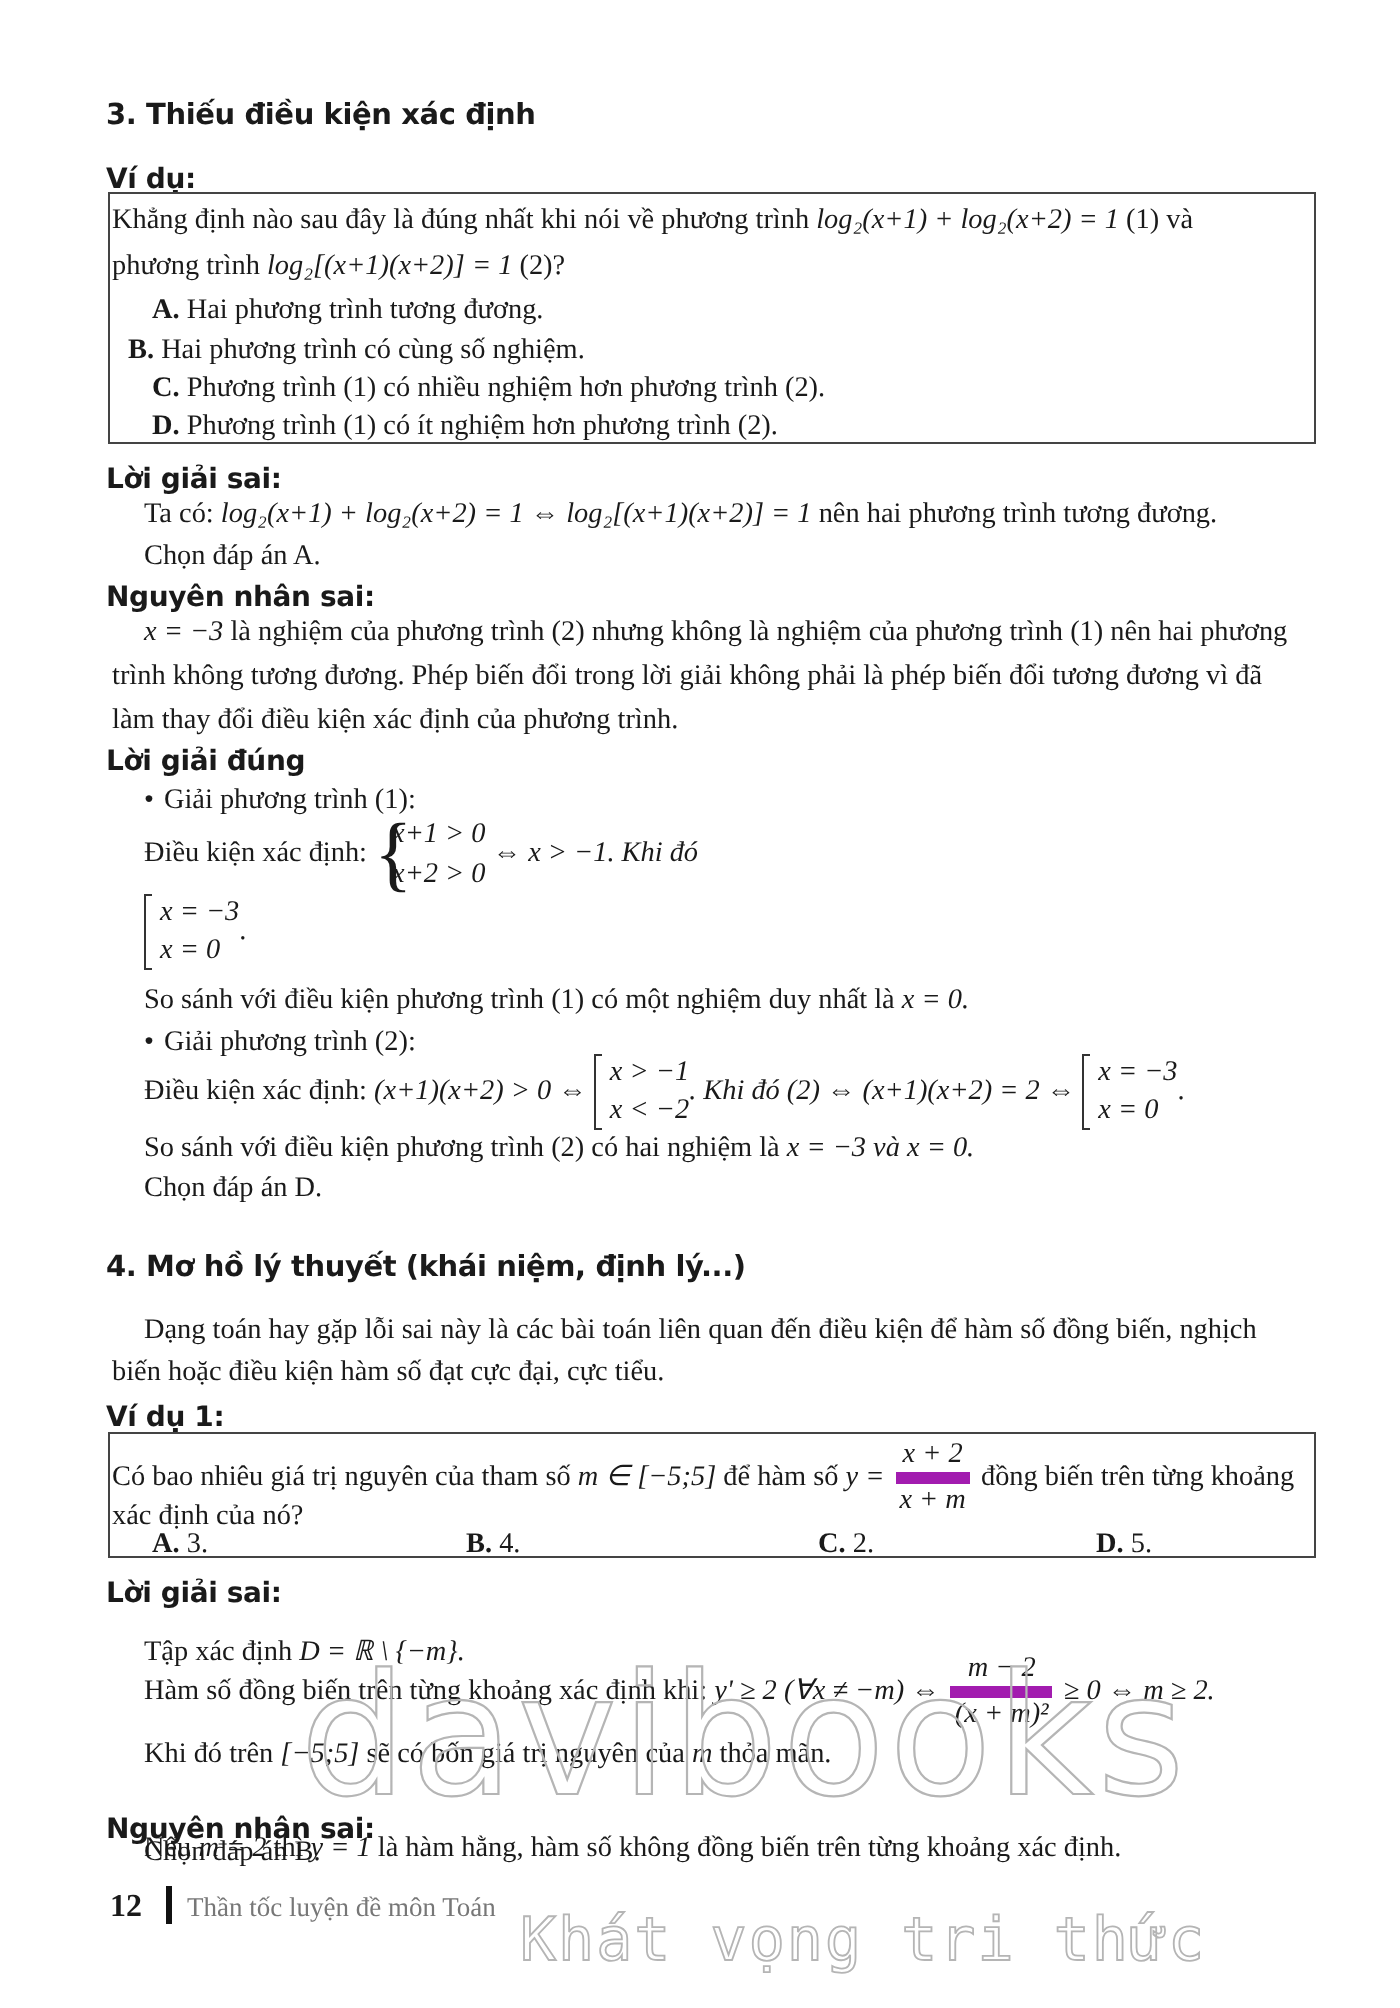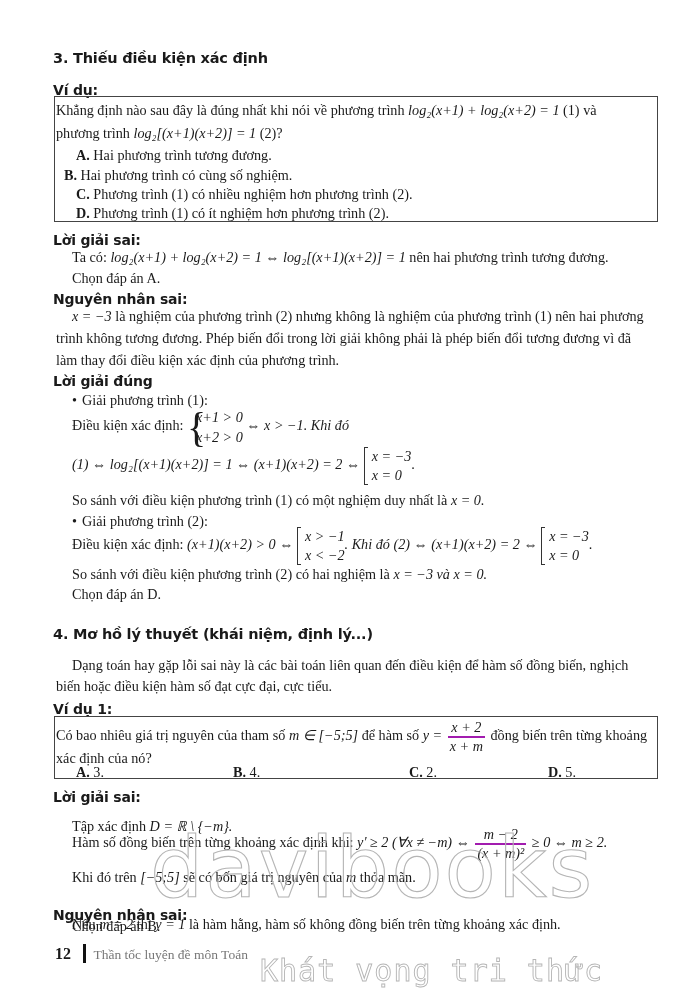--- a/index.html
+++ b/index.html
@@ -46,21 +46,21 @@
     content: ""; position: absolute; left: -1px; width: 4px; height: 0;
     border-top: 1.2px solid #333;
   }
   .bracket::before { top: 0; }
   .bracket::after { bottom: 0; }
   .bracket span, .sys span.r { display: block; font-style: italic; }
   .frac {
     display: inline-block; vertical-align: middle; text-align: center;
     line-height: 17px; margin: 0 2px;
   }
-  .frac .num { display: block; border-bottom: 2px solid #a21caf; padding: 0 2px; font-style: italic; }
+  .frac .num { display: block; border-bottom: 6px solid #a21caf; padding: 0 2px; font-style: italic; }
   .frac .den { display: block; padding: 0 2px; font-style: italic; }
   .bullet::before { content: "\2022"; margin-right: 5px; }
   .footer {
     position: absolute; left: 55px; top: 943px; font-size: 16px; white-space: nowrap;
   }
   .footer .pnum { font-weight: bold; font-family: "Liberation Serif", serif; text-align: center; }
   .footer .bar {
     display: inline-block; width: 2.5px; height: 19px; background: #111;
     vertical-align: -4px; margin: 0 8px 0 12px;
   }
@@ -124,21 +124,20 @@
     <span>Điều kiện xác định:</span>
     <span class="sys">
       <span class="brace">{</span>
       <span class="r">x+1 &gt; 0</span>
       <span class="r">x+2 &gt; 0</span>
     </span>
     <span class="m">⇔ x &gt; −1. Khi đó</span>
   </div>
 
   <div class="line ind" style="top:447px;">
-    <span class="m">(1) ⇔ log₂[(x+1)(x+2)] = 1 ⇔ (x+1)(x+2) = 2 ⇔</span>
     <span class="bracket">
       <span>x = −3</span>
       <span>x = 0</span>
     </span><span>.</span>
   </div>
 
   <div class="line ind" style="top:490px;">
     <span>So sánh với điều kiện phương trình (1) có một nghiệm duy nhất là</span>
     <span class="m">x = 0.</span>
   </div>

